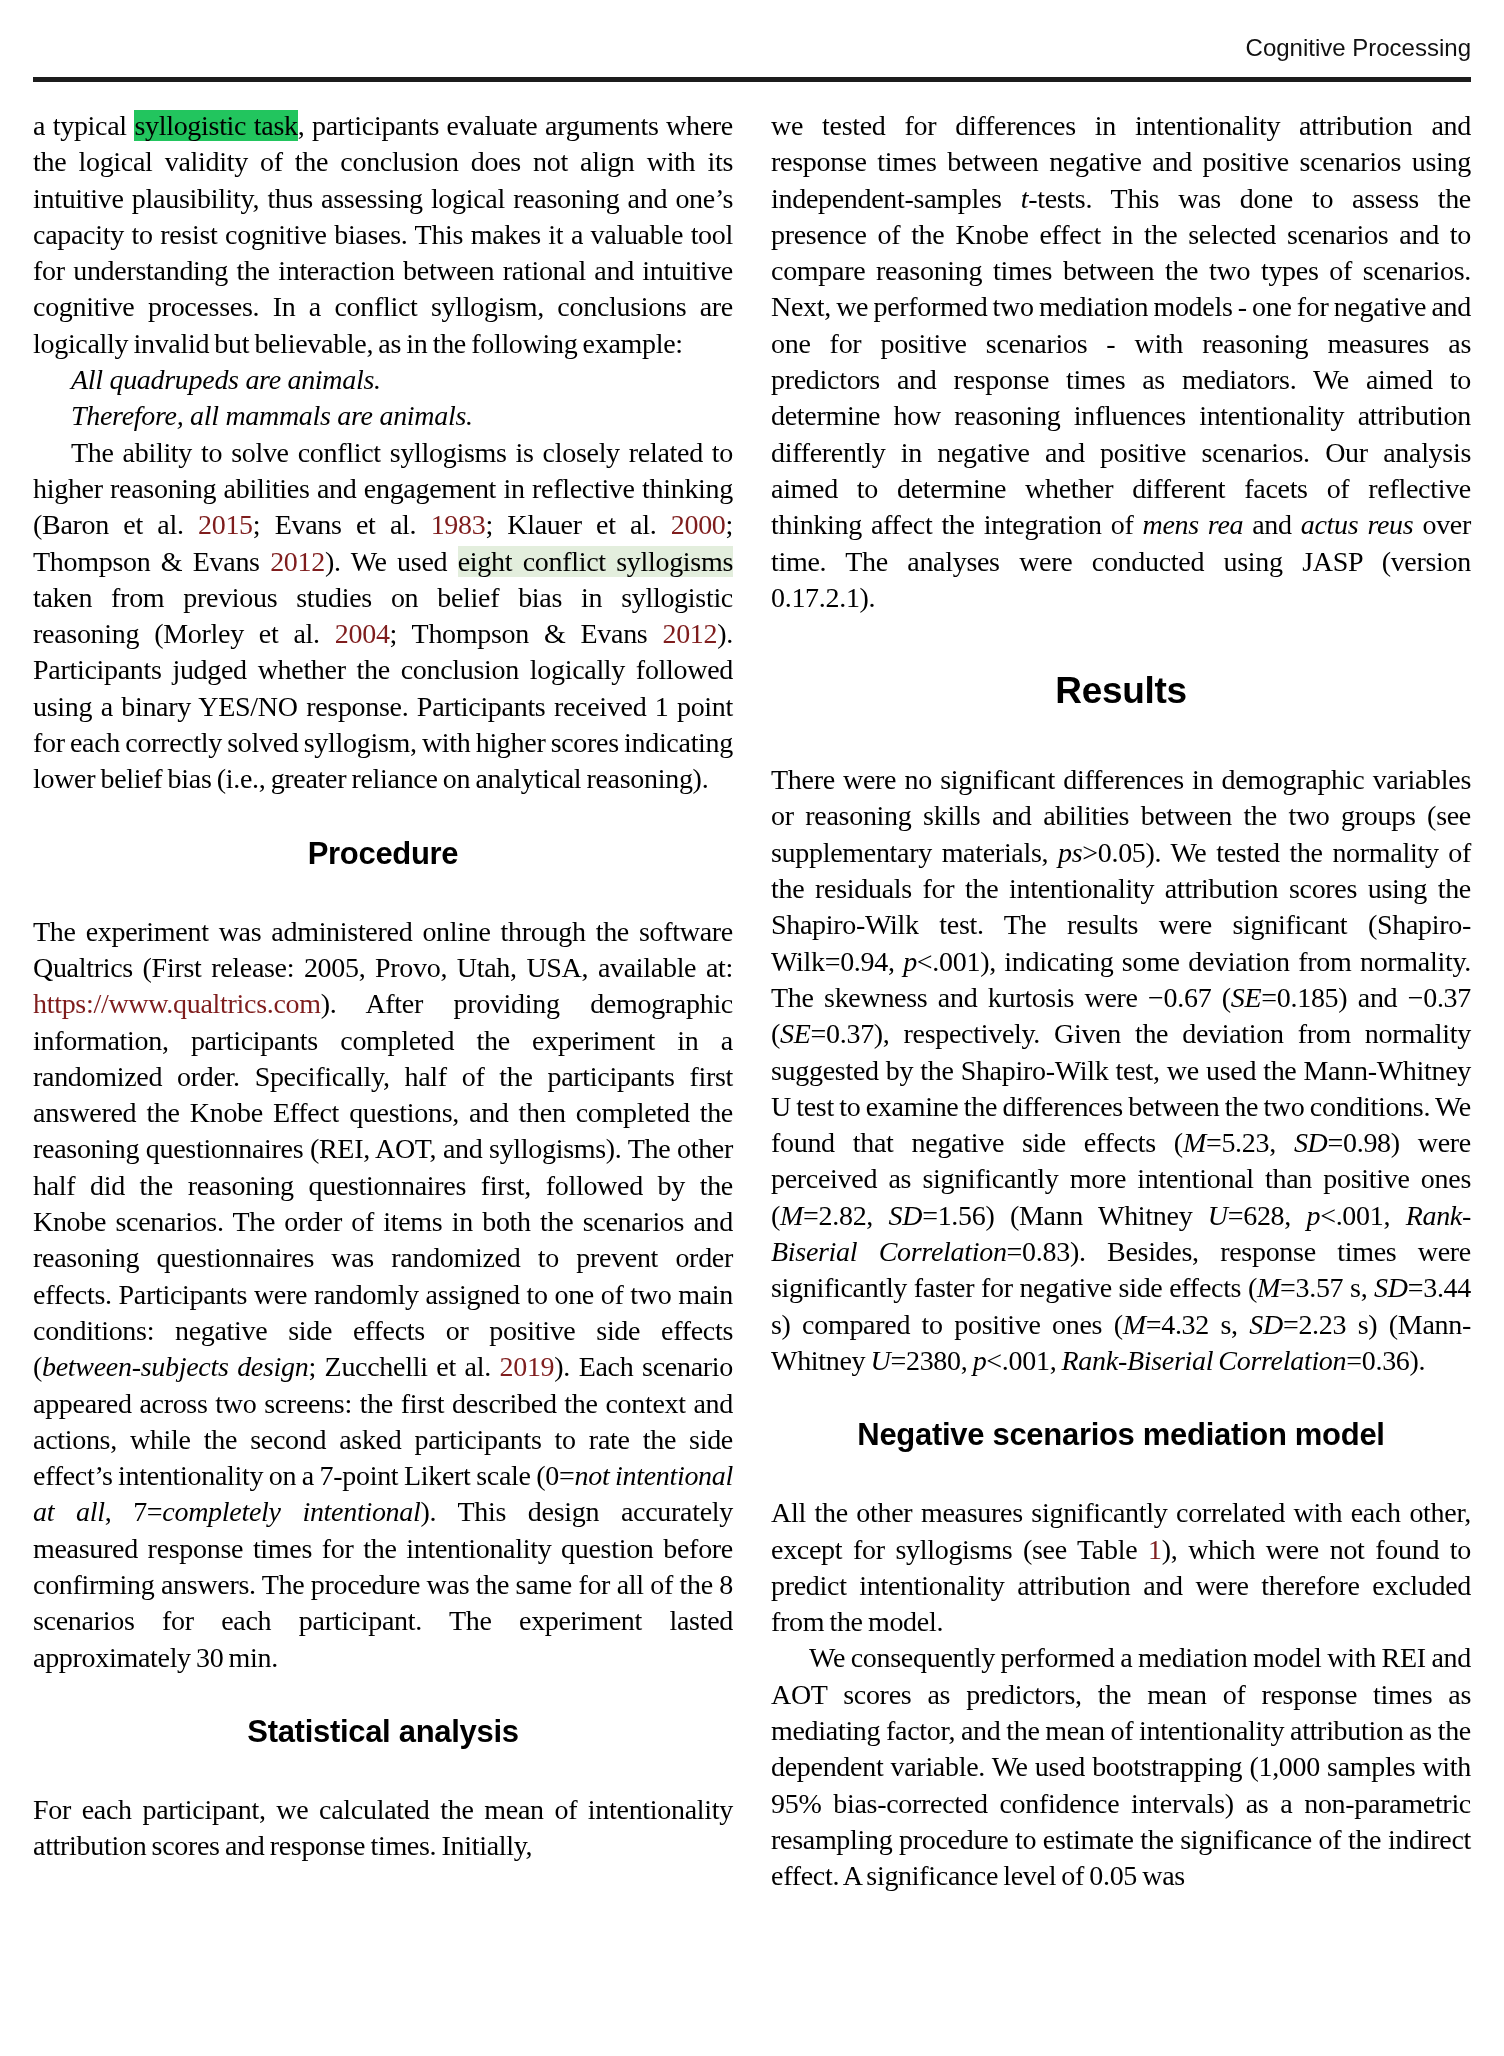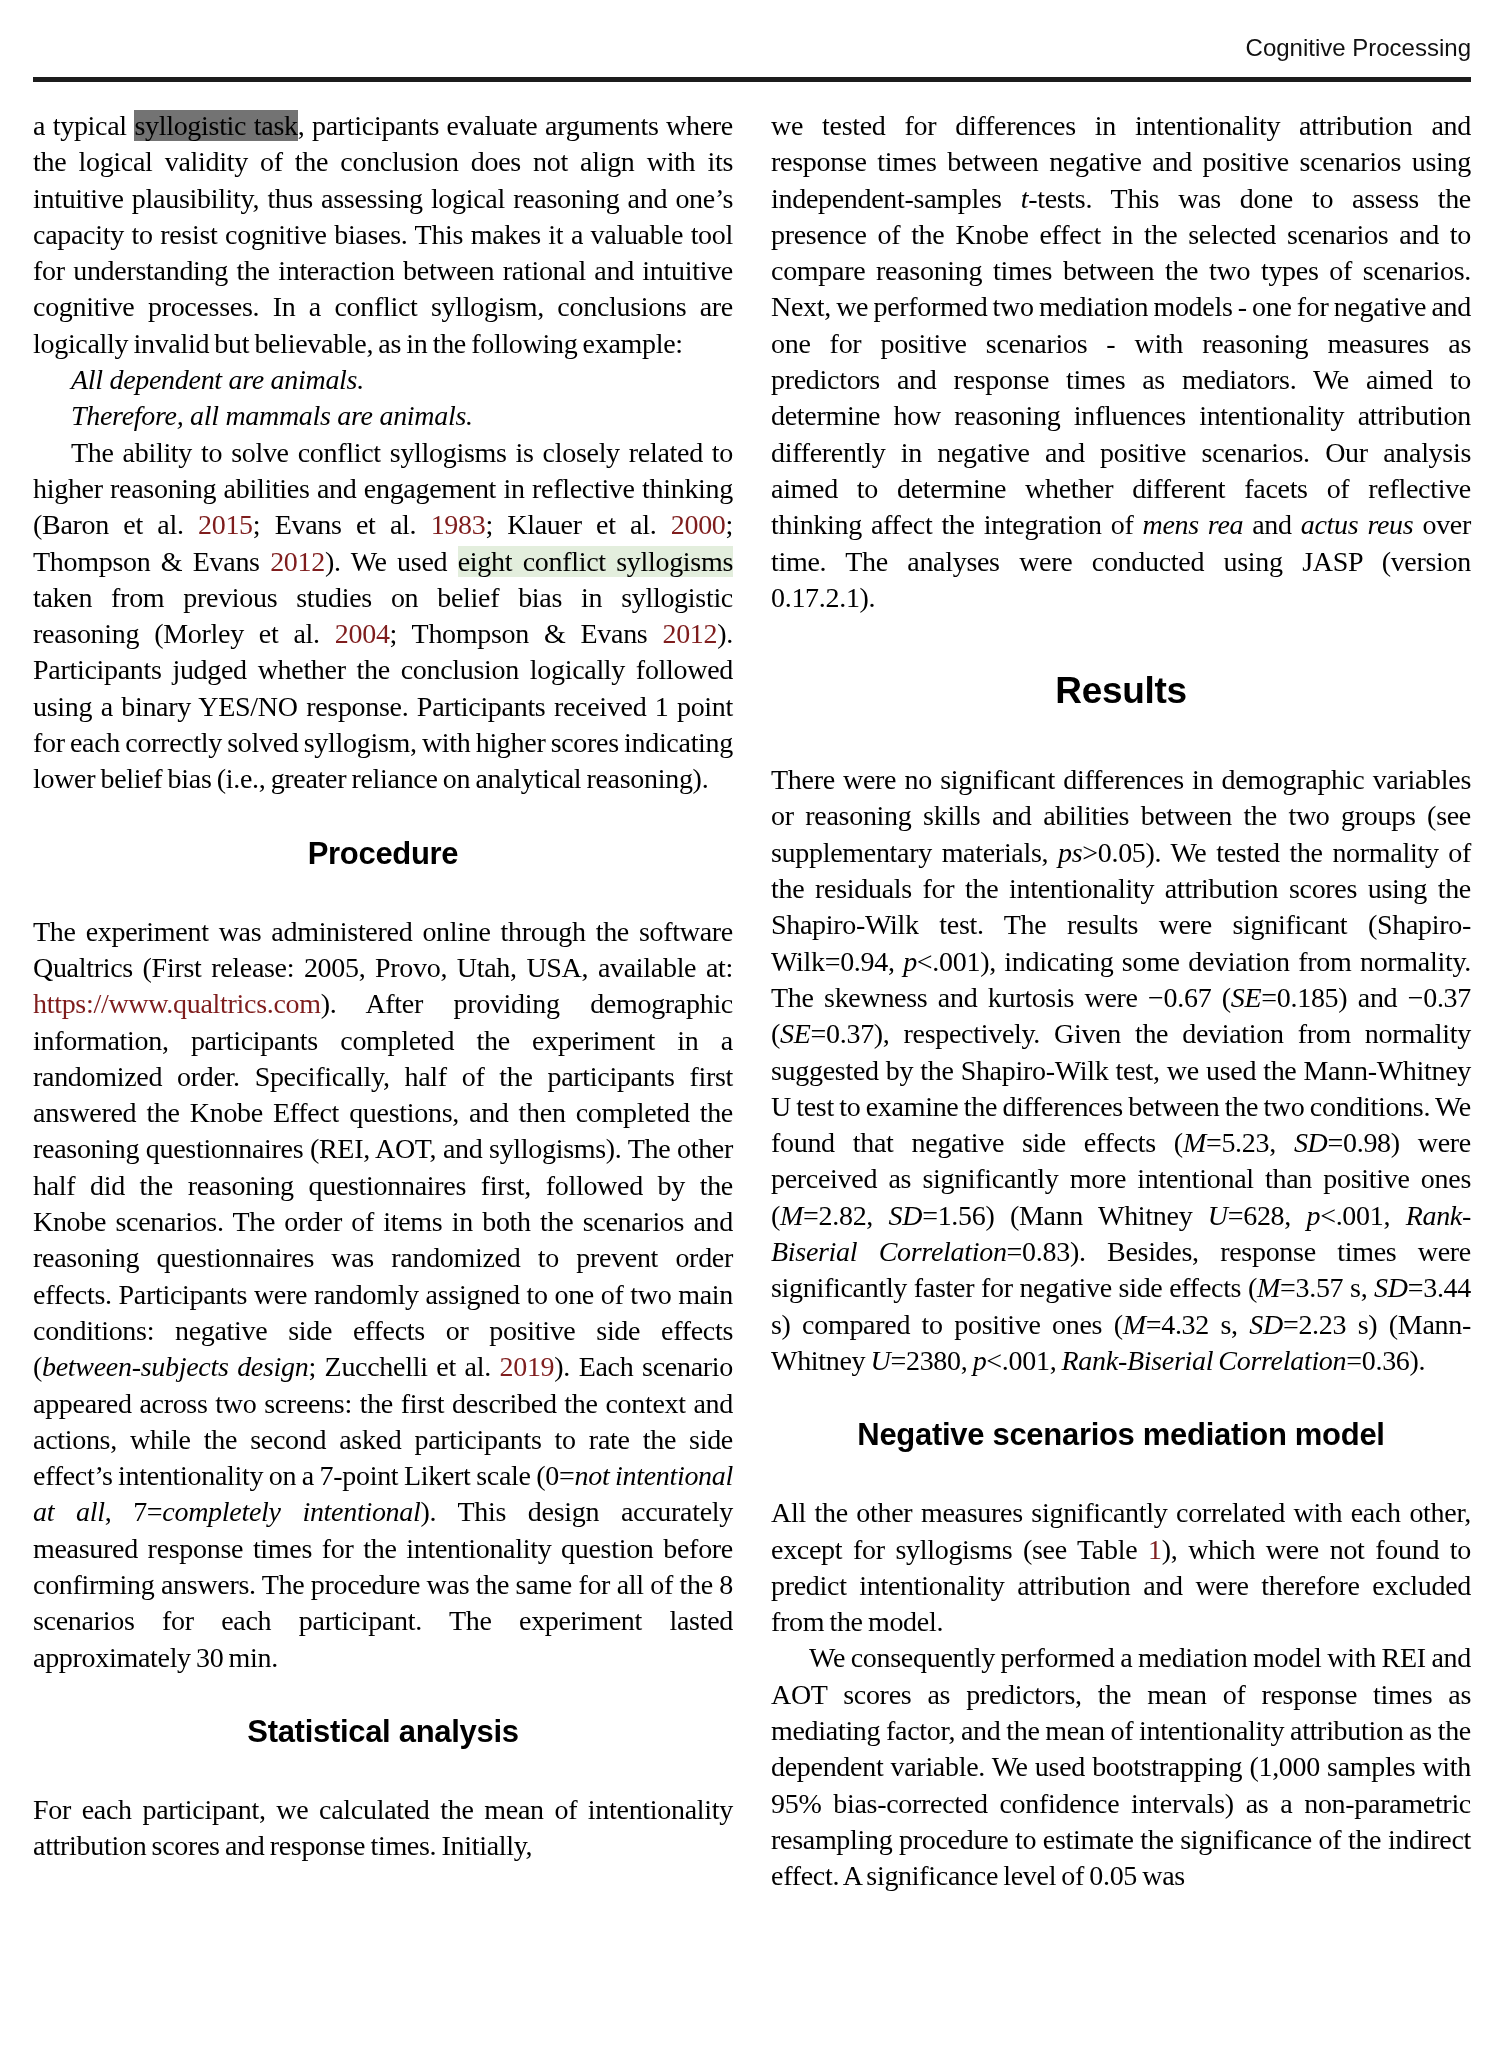--- a/index.html
+++ b/index.html
@@ -71,34 +71,34 @@
     font-family:"Liberation Sans","DejaVu Sans",sans-serif;
     font-weight:700;
     font-size:37px;
     line-height:46px;
     margin:52px 0 48px 0;
     letter-spacing:-0.3px;
     text-align:center;
   }
   .it{font-style:italic;}
   .link{color:#7f1d1d;}
-  .hl-blue{background:#737373;margin-top:14px;}
+  .hl-blue{background:#22c55e;margin-top:14px;}
   .hl-green{background:#e3eedd;}
 </style>
 </head>
 <body>
 
 <div id="page">
   <div class="page-header">Cognitive Processing</div>
   <div class="rule"></div>
   <div class="columns">
     <div class="col" id="col-left">
         <p class="para">a typical <span class="hl-blue">syllogistic task</span>, participants evaluate arguments where the logical validity of the conclusion does not align with its intuitive plausibility, thus assessing logical reasoning and one’s capacity to resist cognitive biases. This makes it a valuable tool for understanding the interaction between rational and intuitive cognitive processes. In a conflict syllogism, conclusions are logically invalid but believable, as in the following example:</p>
         <div class="verse">
-          <div>All dependent are animals.</div>
+          <div>All quadrupeds are animals.</div>
           <div>Therefore, all mammals are animals.</div>
         </div>
         <p class="para indent">The ability to solve conflict syllogisms is closely related to higher reasoning abilities and engagement in reflective thinking (Baron et al. <span class="link">2015</span>; Evans et al. <span class="link">1983</span>; Klauer et al. <span class="link">2000</span>; Thompson &amp; Evans <span class="link">2012</span>). We used <span class="hl-green">eight conflict syllogisms</span> taken from previous studies on belief bias in syllogistic reasoning (Morley et al. <span class="link">2004</span>; Thompson &amp; Evans <span class="link">2012</span>). Participants judged whether the conclusion logically followed using a binary YES/NO response. Participants received 1 point for each correctly solved syllogism, with higher scores indicating lower belief bias (i.e., greater reliance on analytical reasoning).</p>
         <div class="sub">Procedure</div>
         <p class="para">The experiment was administered online through the software Qualtrics (First release: 2005, Provo, Utah, USA, available at: <span class="link">https://www.qualtrics.com</span>). After providing demographic information, participants completed the experiment in a randomized order. Specifically, half of the participants first answered the Knobe Effect questions, and then completed the reasoning questionnaires (REI, AOT, and syllogisms). The other half did the reasoning questionnaires first, followed by the Knobe scenarios. The order of items in both the scenarios and reasoning questionnaires was randomized to prevent order effects. Participants were randomly assigned to one of two main conditions: negative side effects or positive side effects (<span class="it">between-subjects design</span>; Zucchelli et al. <span class="link">2019</span>). Each scenario appeared across two screens: the first described the context and actions, while the second asked participants to rate the side effect’s intentionality on a 7-point Likert scale (0=<span class="it">not intentional at all</span>, 7=<span class="it">completely intentional</span>). This design accurately measured response times for the intentionality question before confirming answers. The procedure was the same for all of the 8 scenarios for each participant. The experiment lasted approximately 30 min.</p>
         <div class="sub">Statistical analysis</div>
         <p class="para">For each participant, we calculated the mean of intentionality attribution scores and response times. Initially,</p>
       </div>
     <div class="col" id="col-right">
         <p class="para">we tested for differences in intentionality attribution and response times between negative and positive scenarios using independent-samples <span class="it">t</span>-tests. This was done to assess the presence of the Knobe effect in the selected scenarios and to compare reasoning times between the two types of scenarios. Next, we performed two mediation models - one for negative and one for positive scenarios - with reasoning measures as predictors and response times as mediators. We aimed to determine how reasoning influences intentionality attribution differently in negative and positive scenarios. Our analysis aimed to determine whether different facets of reflective thinking affect the integration of <span class="it">mens rea</span> and <span class="it">actus reus</span> over time. The analyses were conducted using JASP (version 0.17.2.1).</p>

